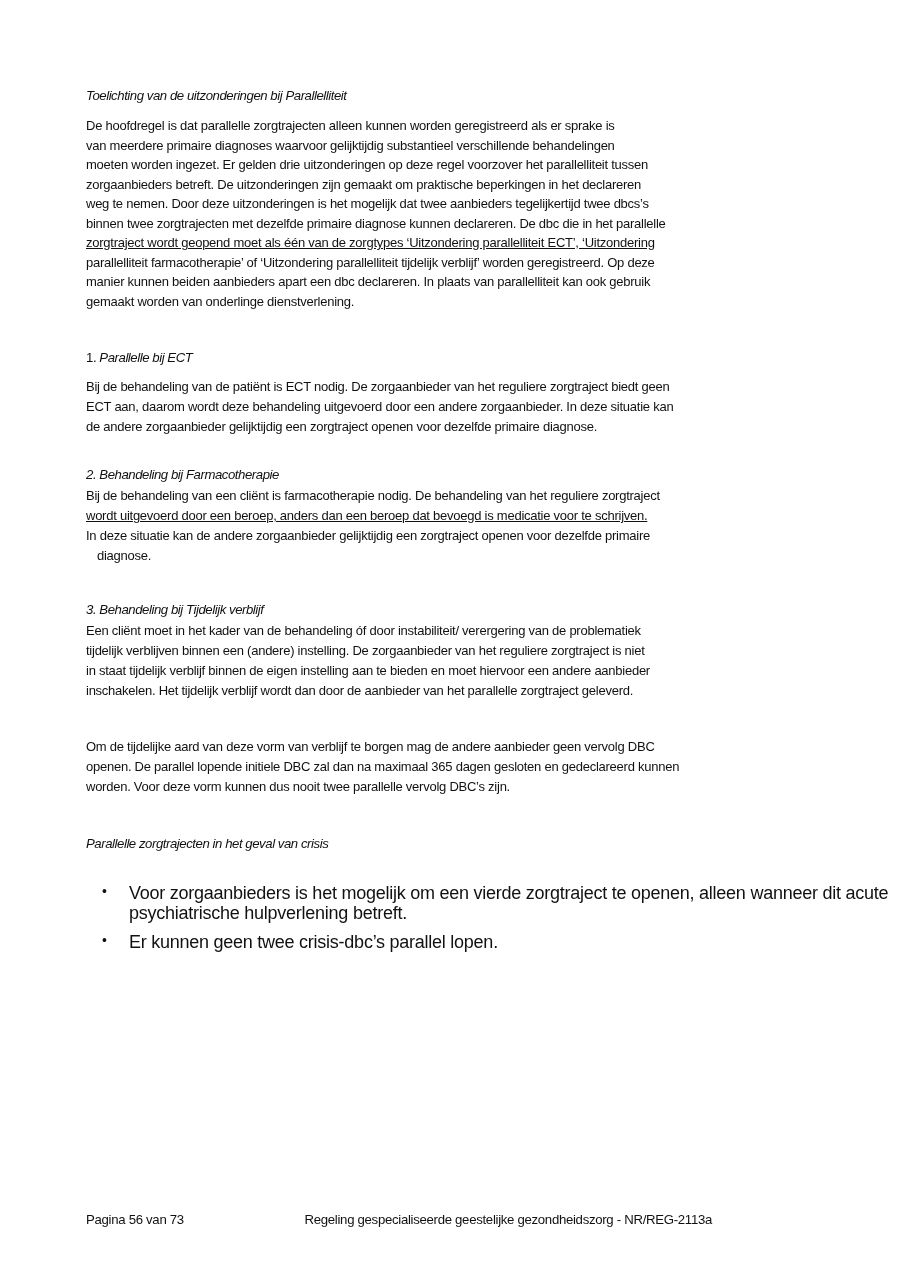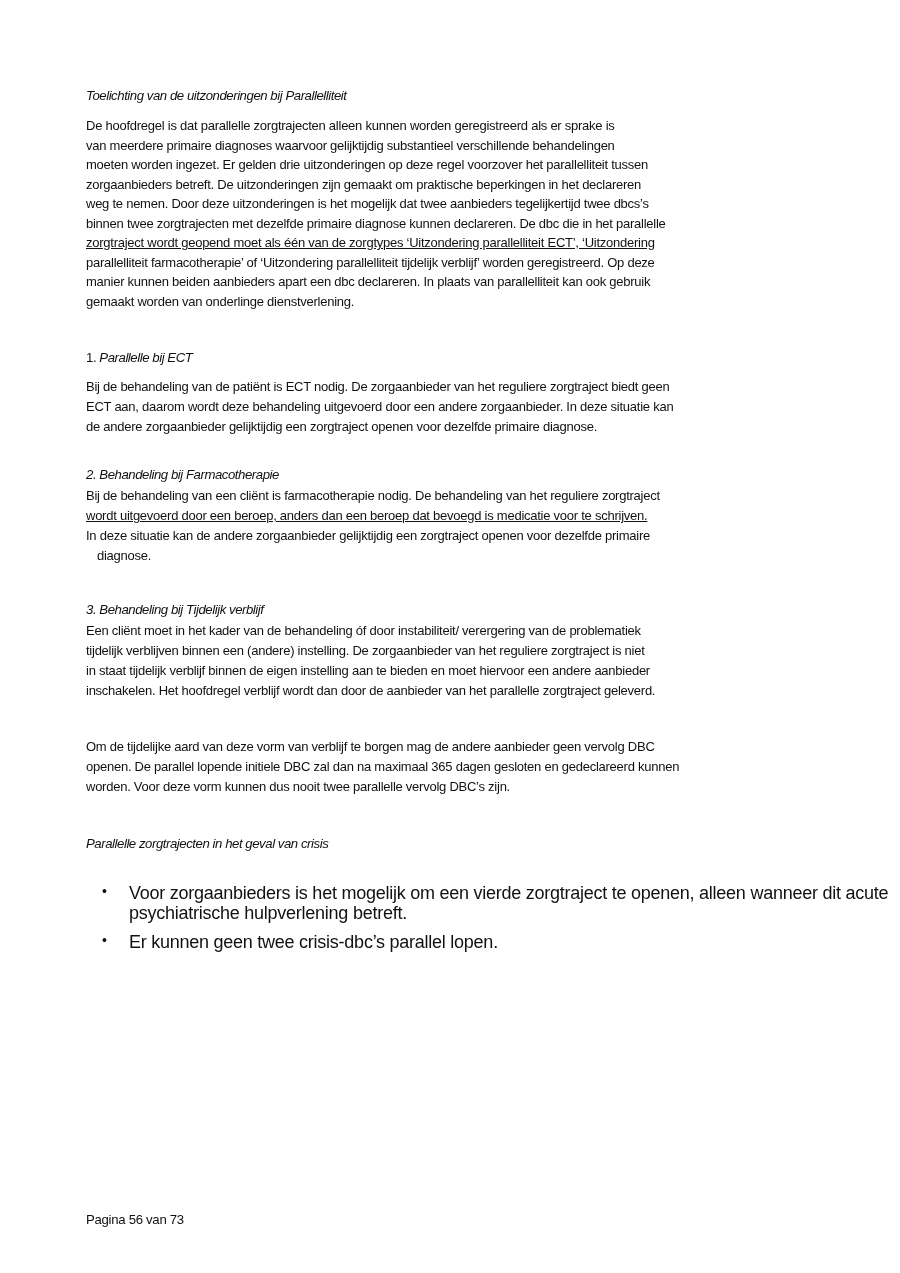--- a/index.html
+++ b/index.html
@@ -57,21 +57,21 @@
   </div>
 
   <div class="heading" style="top:602px;">
     <span>3.</span>
     <span>Behandeling bij Tijdelijk verblijf</span>
   </div>
   <div>
     <div class="line" style="top:621px;">Een cliënt moet in het kader van de behandeling óf door instabiliteit/ verergering van de problematiek</div>
     <div class="line" style="top:641px;">tijdelijk verblijven binnen een (andere) instelling. De zorgaanbieder van het reguliere zorgtraject is niet</div>
     <div class="line" style="top:661px;text-align:center;">in staat tijdelijk verblijf binnen de eigen instelling aan te bieden en moet hiervoor een andere aanbieder</div>
-    <div class="line" style="top:681px;">inschakelen.  Het hoofdregel verblijf wordt dan door de aanbieder van het parallelle zorgtraject geleverd.</div>
+    <div class="line" style="top:681px;">inschakelen.  Het tijdelijk verblijf wordt dan door de aanbieder van het parallelle zorgtraject geleverd.</div>
   </div>
 
   <div>
     <div class="line" style="top:737px;">Om de tijdelijke aard van deze vorm van verblijf te borgen mag de andere aanbieder geen vervolg DBC</div>
     <div class="line" style="top:757px;">openen. De parallel lopende initiele DBC zal dan na maximaal 365 dagen gesloten en gedeclareerd kunnen</div>
     <div class="line" style="top:777px;">worden. Voor deze vorm kunnen dus nooit twee parallelle vervolg DBC’s zijn.</div>
   </div>
 
   <div class="heading" style="top:836px;">Parallelle zorgtrajecten in het geval van crisis</div>
 
@@ -81,14 +81,15 @@
       <div class="bullet-line" style="top:883px;">Voor zorgaanbieders is het mogelijk om een vierde zorgtraject te openen, alleen wanneer dit acute</div>
       <div class="bullet-line" style="top:903px;">psychiatrische hulpverlening betreft.</div>
     </div>
     <div>
       <span class="bullet-dot" style="top:932px;">•</span>
       <div class="bullet-line" style="top:932px;">Er kunnen geen twee crisis-dbc’s parallel lopen.</div>
     </div>
   </div>
 
   <div class="footer-left">Pagina 56 van 73</div>
+  <div class="footer-right">Regeling gespecialiseerde geestelijke gezondheidszorg - NR/REG-2113a</div>
 
 </div>
 
 </body></html>

